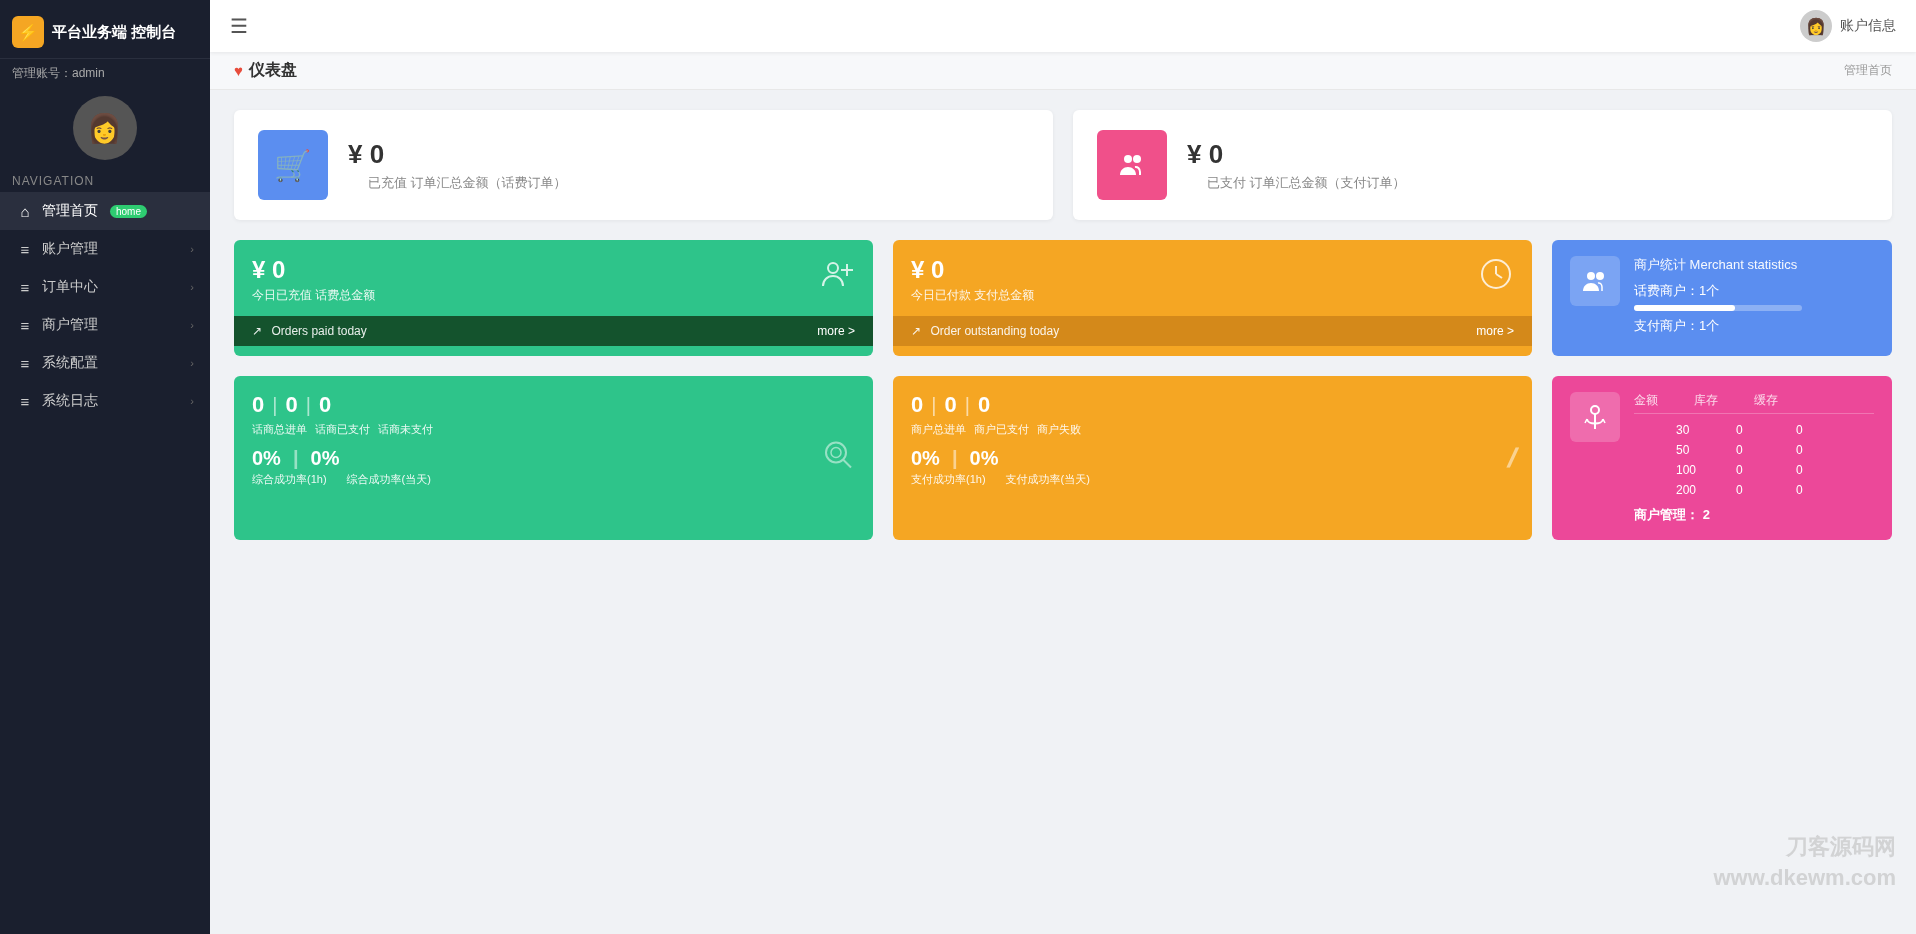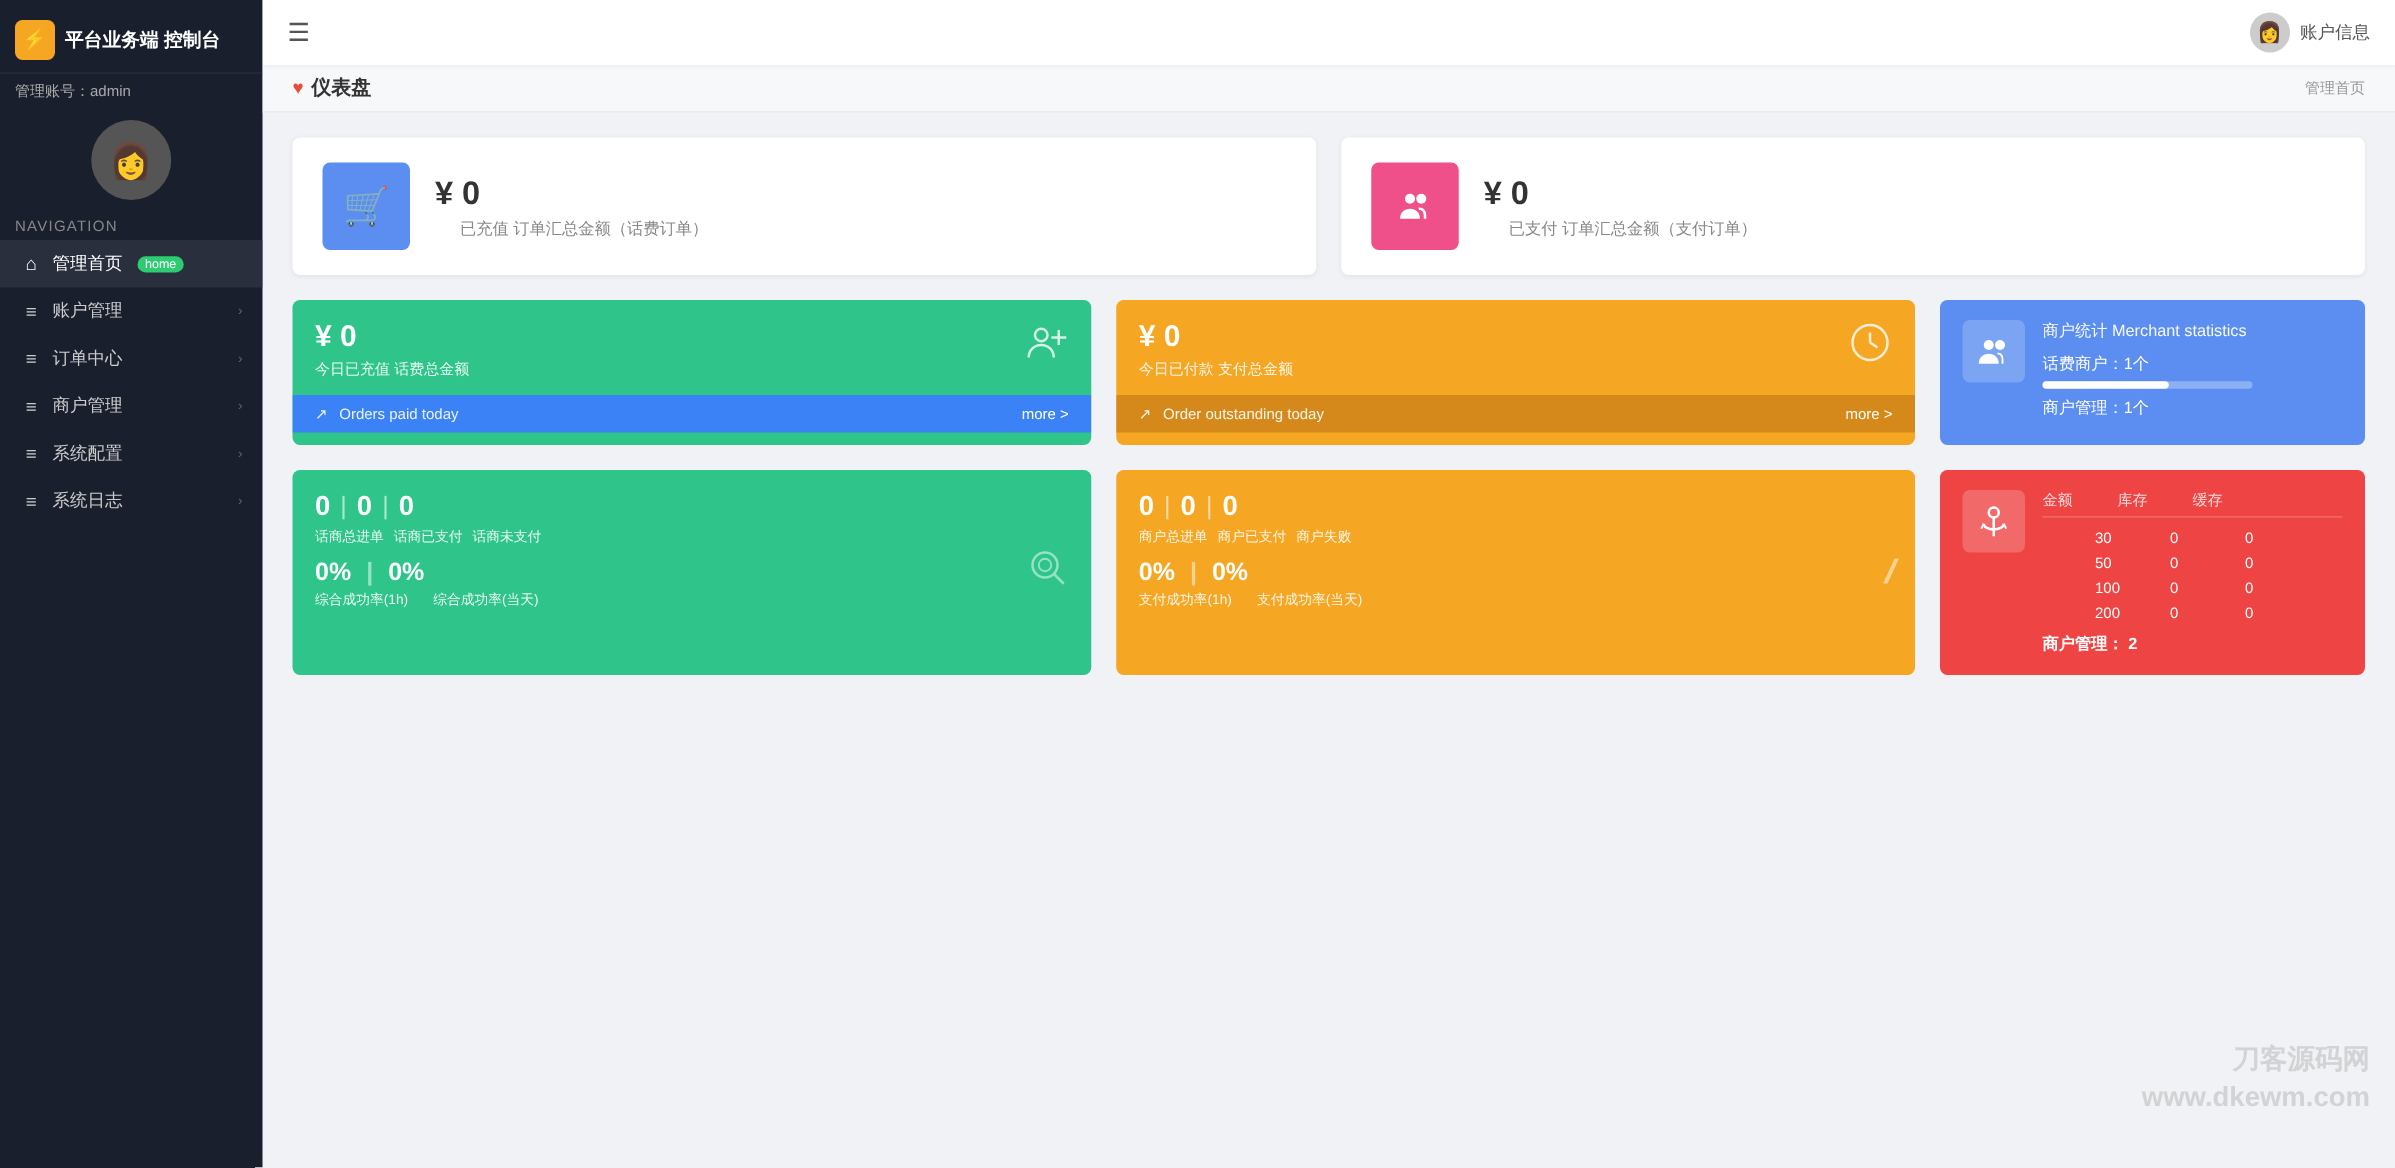--- a/index.html
+++ b/index.html
@@ -213,21 +213,21 @@
     .card-top-section {
       padding: 16px 18px 12px;
       display: flex;
       justify-content: space-between;
       align-items: flex-start;
     }
     .card-amount { font-size: 24px; font-weight: bold; }
     .card-sub-desc { font-size: 12px; opacity: 0.9; margin-top: 3px; }
     .card-icon-right { font-size: 28px; opacity: 0.8; }
     .card-footer-green {
-      background: #3b82f6;
+      background: #14532d;
       padding: 8px 18px;
       display: flex;
       align-items: center;
       justify-content: space-between;
       font-size: 12px;
     }
     .card-footer-yellow {
       background: #d4891a;
       padding: 8px 18px;
       display: flex;
@@ -278,21 +278,21 @@
     .card-yellow-bottom {
       flex: 1;
       background: #f5a623;
       border-radius: 6px;
       color: #fff;
       padding: 16px 18px;
     }
     .card-blue-bottom {
       width: 340px;
       min-width: 340px;
-      background: #ef4444;
+      background: #ec4899;
       border-radius: 6px;
       color: #fff;
       padding: 16px 18px;
       display: flex;
       gap: 14px;
       align-items: flex-start;
     }
     .stats-row {
       display: flex;
       align-items: center;
@@ -519,21 +519,21 @@
               <path d="M2 24c0-5 3.6-8 8-8s8 3 8 8" fill="white"></path>
               <path d="M17 16c2-0.5 4 1.2 4 4v4" stroke="white" stroke-width="1.5" fill="none"></path>
             </svg>
           </div>
           <div class="blue-card-info">
             <div class="blue-card-title">商户统计 Merchant statistics</div>
             <div class="blue-card-row">话费商户：1个</div>
             <div class="progress-bar-container">
               <div class="progress-bar-fill" style="width:60%;"></div>
             </div>
-            <div class="blue-card-row" style="margin-top:6px;">商户管理：1个</div>
+            <div class="blue-card-row" style="margin-top:6px;">支付商户：1个</div>
           </div>
         </div>
       </div>
 
       <div class="bottom-cards">
 
         <div class="card-green-bottom" style="position:relative;">
           <div class="stats-row">
             <span class="stat-number">0</span>
             <span class="stat-divider">|</span>

